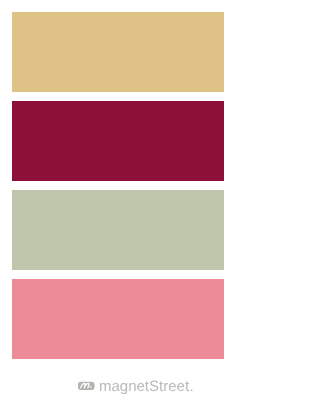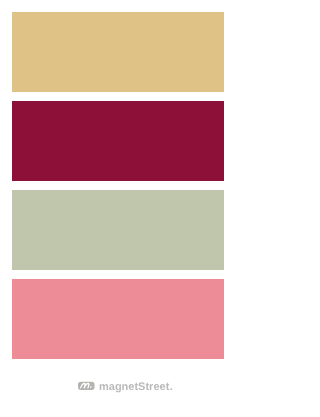--- a/index.html
+++ b/index.html
@@ -50,26 +50,25 @@
     left: 0px;
     top: 1px;
     width: 16.5px;
     height: 9.5px;
     display: block;
   }
   .logo-word {
     position: absolute;
     left: 21px;
     top: 1px;
-    font-size: 11px;
+    font-size: 15px;
     color: #bababa;
     letter-spacing: 0px;
     line-height: 12px;
     white-space: nowrap;
-    font-weight: bold;
   }
   .logo-word .dot { margin-left: 0.5px; }
 </style>
 </head>
 <body style="background-color: rgb(255, 255, 255);">
 
 <div class="palette">
 
   <div class="swatches">
     <div class="swatch s1" style="background-color: rgb(223, 194, 133);"></div>

